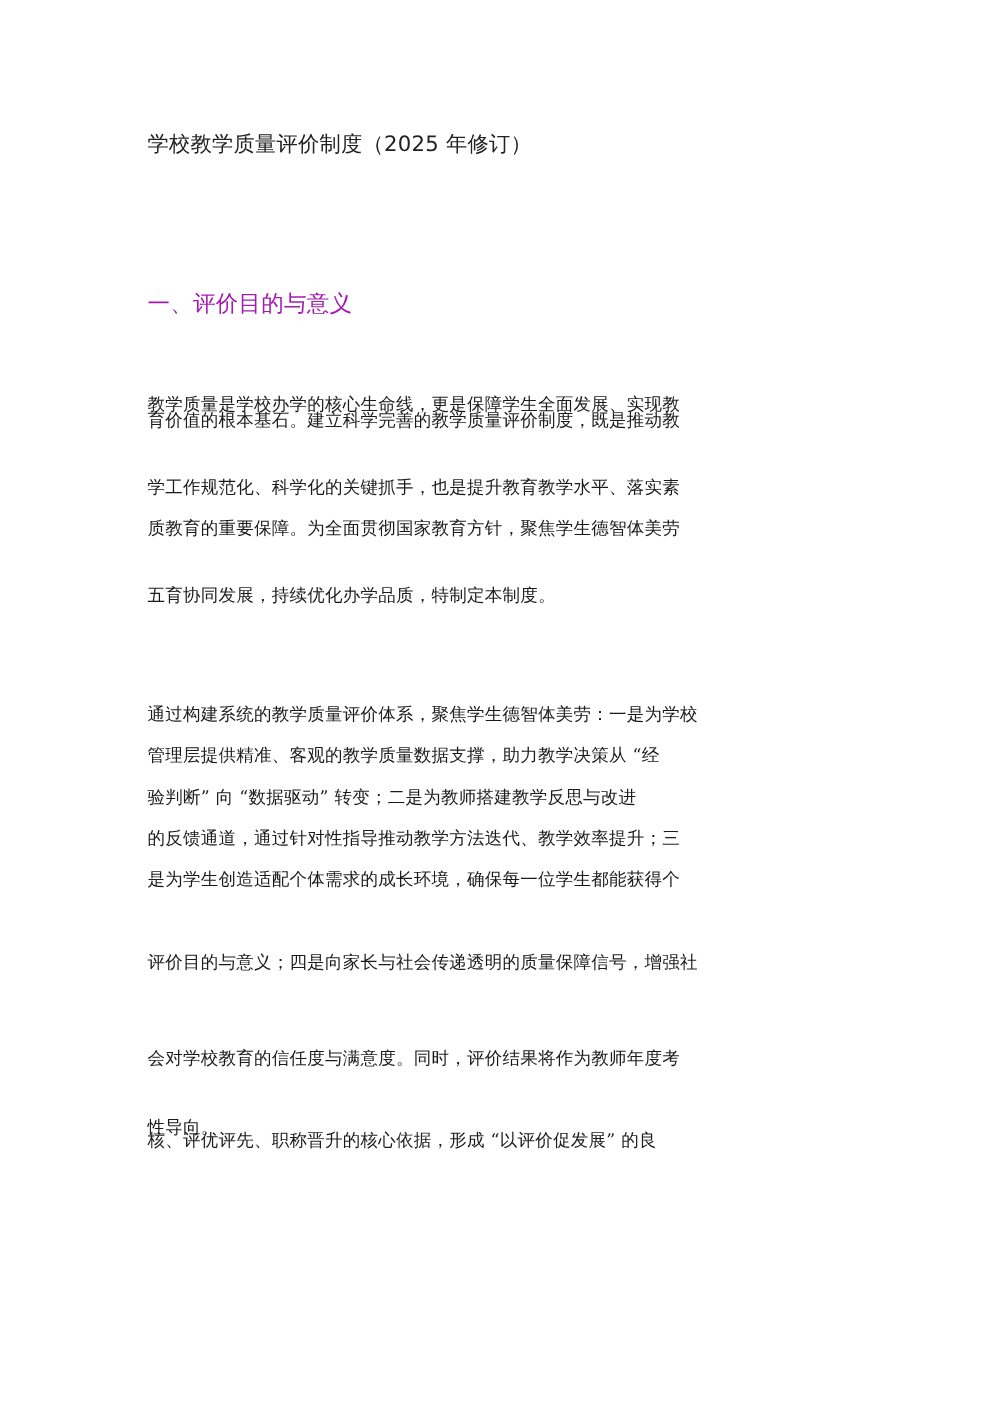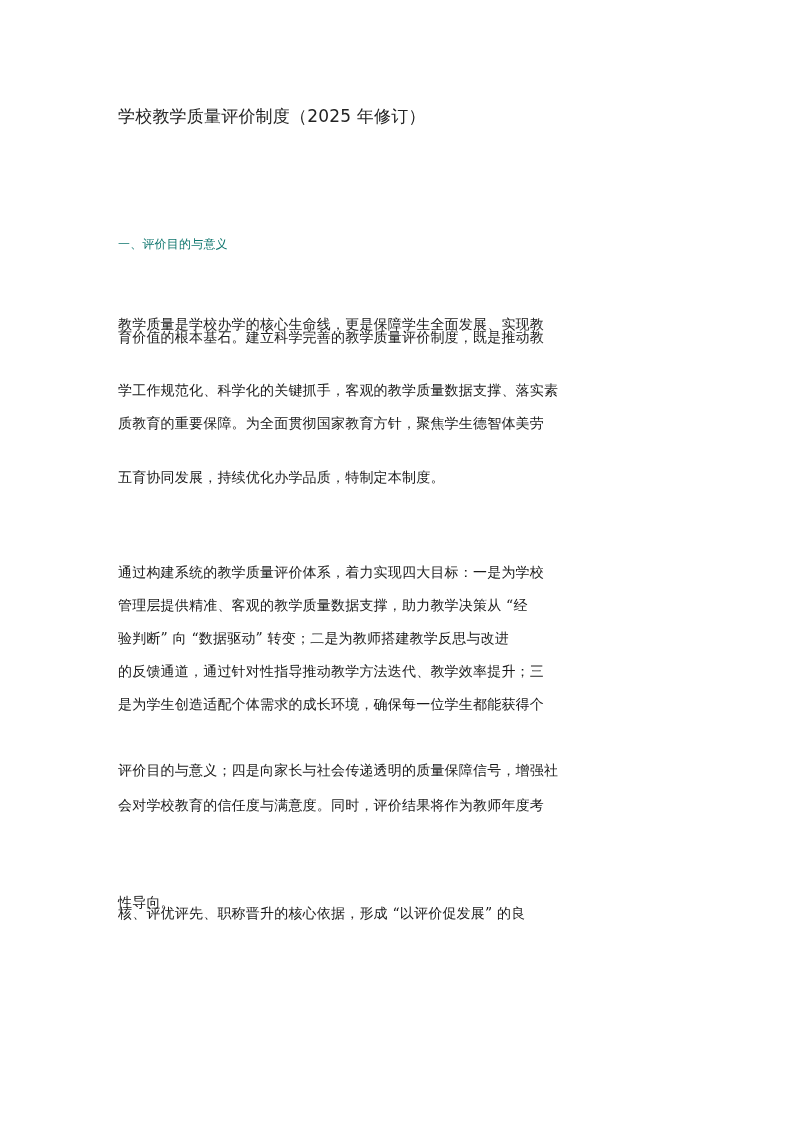--- a/index.html
+++ b/index.html
@@ -31,50 +31,50 @@
       line-height: 22px;
       letter-spacing: 0.2px;
     }
     .title {
       font-size: 17px;
       font-family: "DejaVu Sans", "Liberation Sans", sans-serif;
       color: #222;
     }
     .heading {
       font-family: "DejaVu Sans", "Liberation Sans", sans-serif;
-      font-size: 12px;
-      color: #0f766e;
+      font-size: 18px;
+      color: #a21caf;
     }
     .body-line {
       font-size: 14px;
     }
   </style>
 </head>
 <body>
 
 <div class="page">
 
   <div class="line title" style="top:105px;">学校教学质量评价制度（2025 年修订）</div>
 
   <div class="line heading" style="top:233px;">一、评价目的与意义</div>
 
   <div>
     <div class="line body-line" style="top:313px;">教学质量是学校办学的核心生命线，更是保障学生全面发展、实现教</div>
     <div class="line body-line" style="top:326px;">育价值的根本基石。建立科学完善的教学质量评价制度，既是推动教</div>
-    <div class="line body-line" style="top:379px;">学工作规范化、科学化的关键抓手，客观的教学质量数据支撑、落实素</div>
+    <div class="line body-line" style="top:379px;">学工作规范化、科学化的关键抓手，也是提升教育教学水平、落实素</div>
     <div class="line body-line" style="top:412px;">质教育的重要保障。为全面贯彻国家教育方针，聚焦学生德智体美劳</div>
     <div class="line body-line" style="top:466px;">五育协同发展，持续优化办学品质，特制定本制度。</div>
   </div>
 
   <div>
-    <div class="line body-line" style="top:561px;">通过构建系统的教学质量评价体系，着力实现四大目标：一是为学校</div>
+    <div class="line body-line" style="top:561px;">通过构建系统的教学质量评价体系，聚焦学生德智体美劳：一是为学校</div>
     <div class="line body-line" style="top:594px;text-align:right;">管理层提供精准、客观的教学质量数据支撑，助力教学决策从 “经</div>
     <div class="line body-line" style="top:627px;">验判断” 向 “数据驱动” 转变；二是为教师搭建教学反思与改进</div>
     <div class="line body-line" style="top:660px;">的反馈通道，通过针对性指导推动教学方法迭代、教学效率提升；三</div>
     <div class="line body-line" style="top:693px;">是为学生创造适配个体需求的成长环境，确保每一位学生都能获得个</div>
     <div class="line body-line" style="top:759px;">评价目的与意义；四是向家长与社会传递透明的质量保障信号，增强社</div>
-    <div class="line body-line" style="top:794px;">会对学校教育的信任度与满意度。同时，评价结果将作为教师年度考</div>
+    <div class="line body-line" style="top:836px;">会对学校教育的信任度与满意度。同时，评价结果将作为教师年度考</div>
     <div class="line body-line" style="top:902px;">核、评优评先、职称晋升的核心依据，形成 “以评价促发展” 的良</div>
     <div class="line body-line" style="top:891px;">性导向。</div>
   </div>
 
 
 </div>
 
 </body></html>

